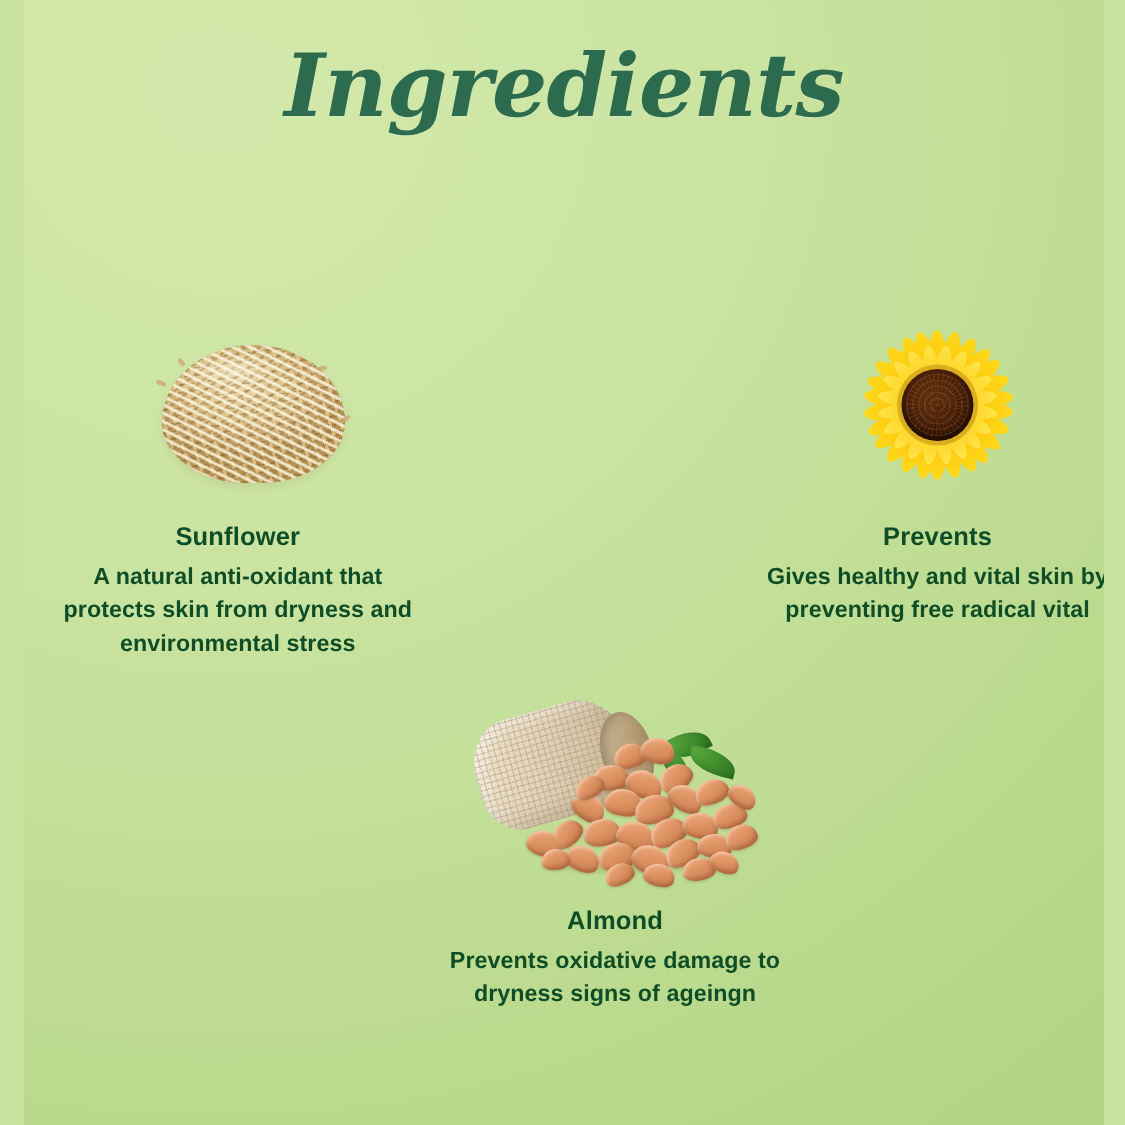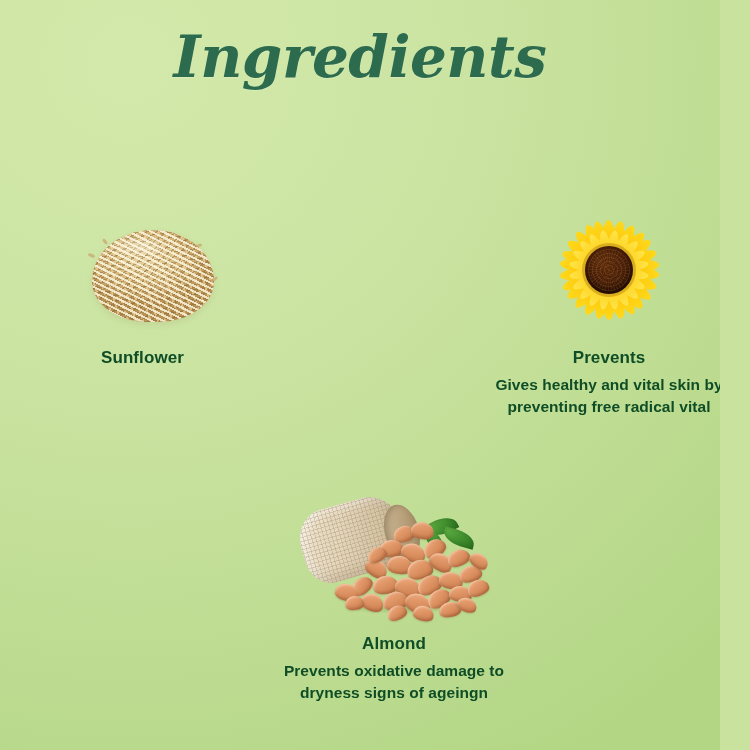--- a/index.html
+++ b/index.html
@@ -15,20 +15,21 @@
     position:relative;
   }
 
   
   .poster {
     position:absolute; inset:0;
     width:720px; height:750px;
     background:
       radial-gradient(120% 110% at 18% 8%, #d3e9ab 0%, #cbe4a2 38%, #bedc92 72%, #b2d684 100%);
     overflow:hidden;
+    margin-left:16px;
   }
 
   
   .title {
     position:absolute;
     left:0; right:0; top:24px;
     text-align:center;
     font-family:"DejaVu Serif", serif;
     font-style:italic;
     font-weight:700;
@@ -64,21 +65,21 @@
     font-size:15.5px;
     font-weight:600;
     color:#0e4d26;
     line-height:1.45;
     letter-spacing:0.05px;
   }
 
   
   #ing-wheatgerm { left:0px;   top:210px; width:285px; }
   #ing-sunflower { left:468px; top:210px; width:282px; }
-  #ing-almond    { left:255px; top:480px; width:278px; }
+  #ing-almond    { left:255px; top:450px; width:278px; }
 
   #ing-wheatgerm .art-wrap { height:112px; }
   #ing-sunflower .art-wrap { height:112px; }
   #ing-almond    .art-wrap { height:138px; }
 
   #ing-wheatgerm .caption { margin-top:26px; }
   #ing-sunflower .caption { margin-top:26px; }
   #ing-almond    .caption { margin-top:16px; }
 
   
@@ -227,20 +228,25 @@
         <div class="wg-mound"></div>
         <div class="wg-fleck" style="left:-4px; top:28px; width:7px; height:3px; transform:rotate(22deg);"></div>
         <div class="wg-fleck" style="left:118px; top:52px; width:8px; height:3px; transform:rotate(-34deg);"></div>
         <div class="wg-fleck" style="left:10px; top:14px; width:6px; height:3px; transform:rotate(48deg);"></div>
         <div class="wg-fleck" style="left:104px; top:18px; width:6px; height:3px; transform:rotate(-12deg);"></div>
       </div>
     </div>
 
     <div class="caption">
       <div class="ing-name">Sunflower</div>
+      <div class="ing-desc">
+        <div>A natural anti-oxidant that</div>
+        <div>protects skin from dryness and</div>
+        <div>environmental stress</div>
+      </div>
     </div>
   </div>
 
   <div class="ingredient" id="ing-sunflower">
 
     <div class="art-wrap">
       <div class="sunflower">
         <div class="sf-petals" id="sf-outer">
             <div class="sf-petal" style="transform: rotate(-1.2deg);"></div>
             <div class="sf-petal" style="transform: rotate(13.4462deg);"></div>

